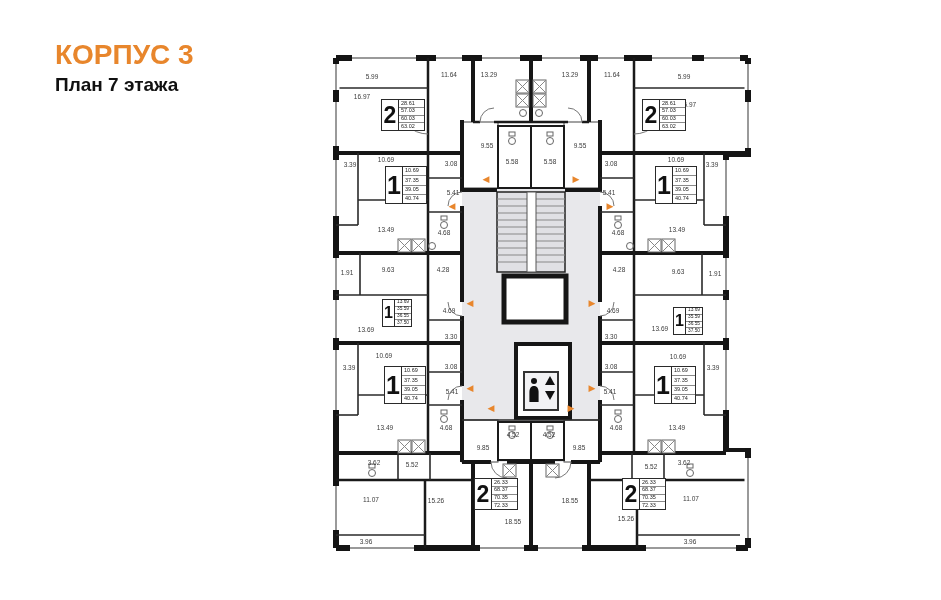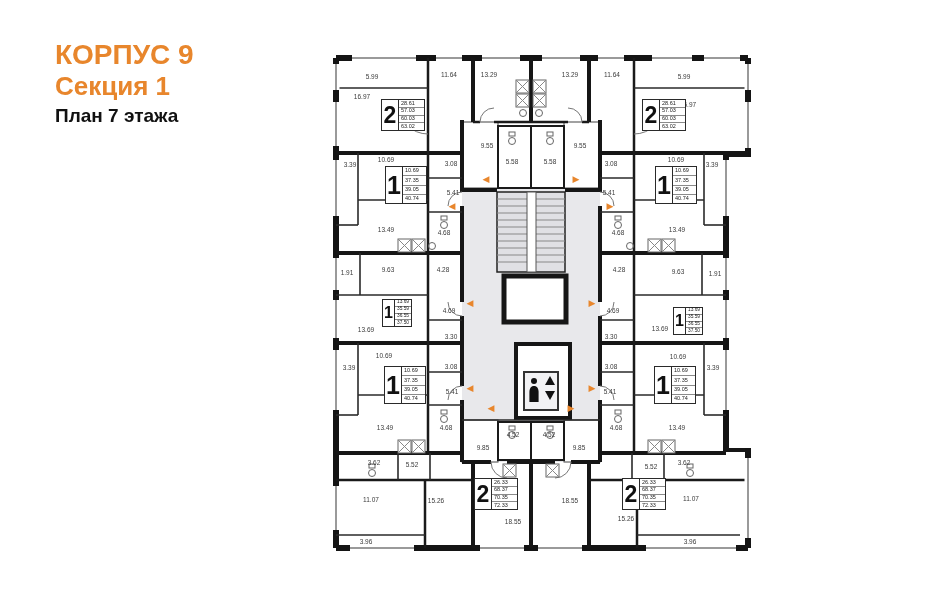--- a/index.html
+++ b/index.html
@@ -34,22 +34,21 @@
   
   #arrows-layer{position:absolute;left:0;top:0;width:941px;height:600px;z-index:6;pointer-events:none;}
   .entry-arrow{position:absolute;transform:translate(-50%,-50%);font-size:9px;color:#E8862C;line-height:1;}
 </style>
 </head>
 <body>
 
 <div class="stage">
 
   <div class="hdr">
-    <div class="t1">КОРПУС 9</div>
-    <div class="t2">Секция 1</div>
+    <div class="t1">КОРПУС 3</div>
     <div class="t3">План 7 этажа</div>
   </div>
 
   <svg class="plan" width="941" height="600" viewBox="0 0 941 600">
 
     <g>
       <rect x="462" y="188" width="138" height="274" fill="#E8E8EB"></rect>
     </g>
 
     <g>

